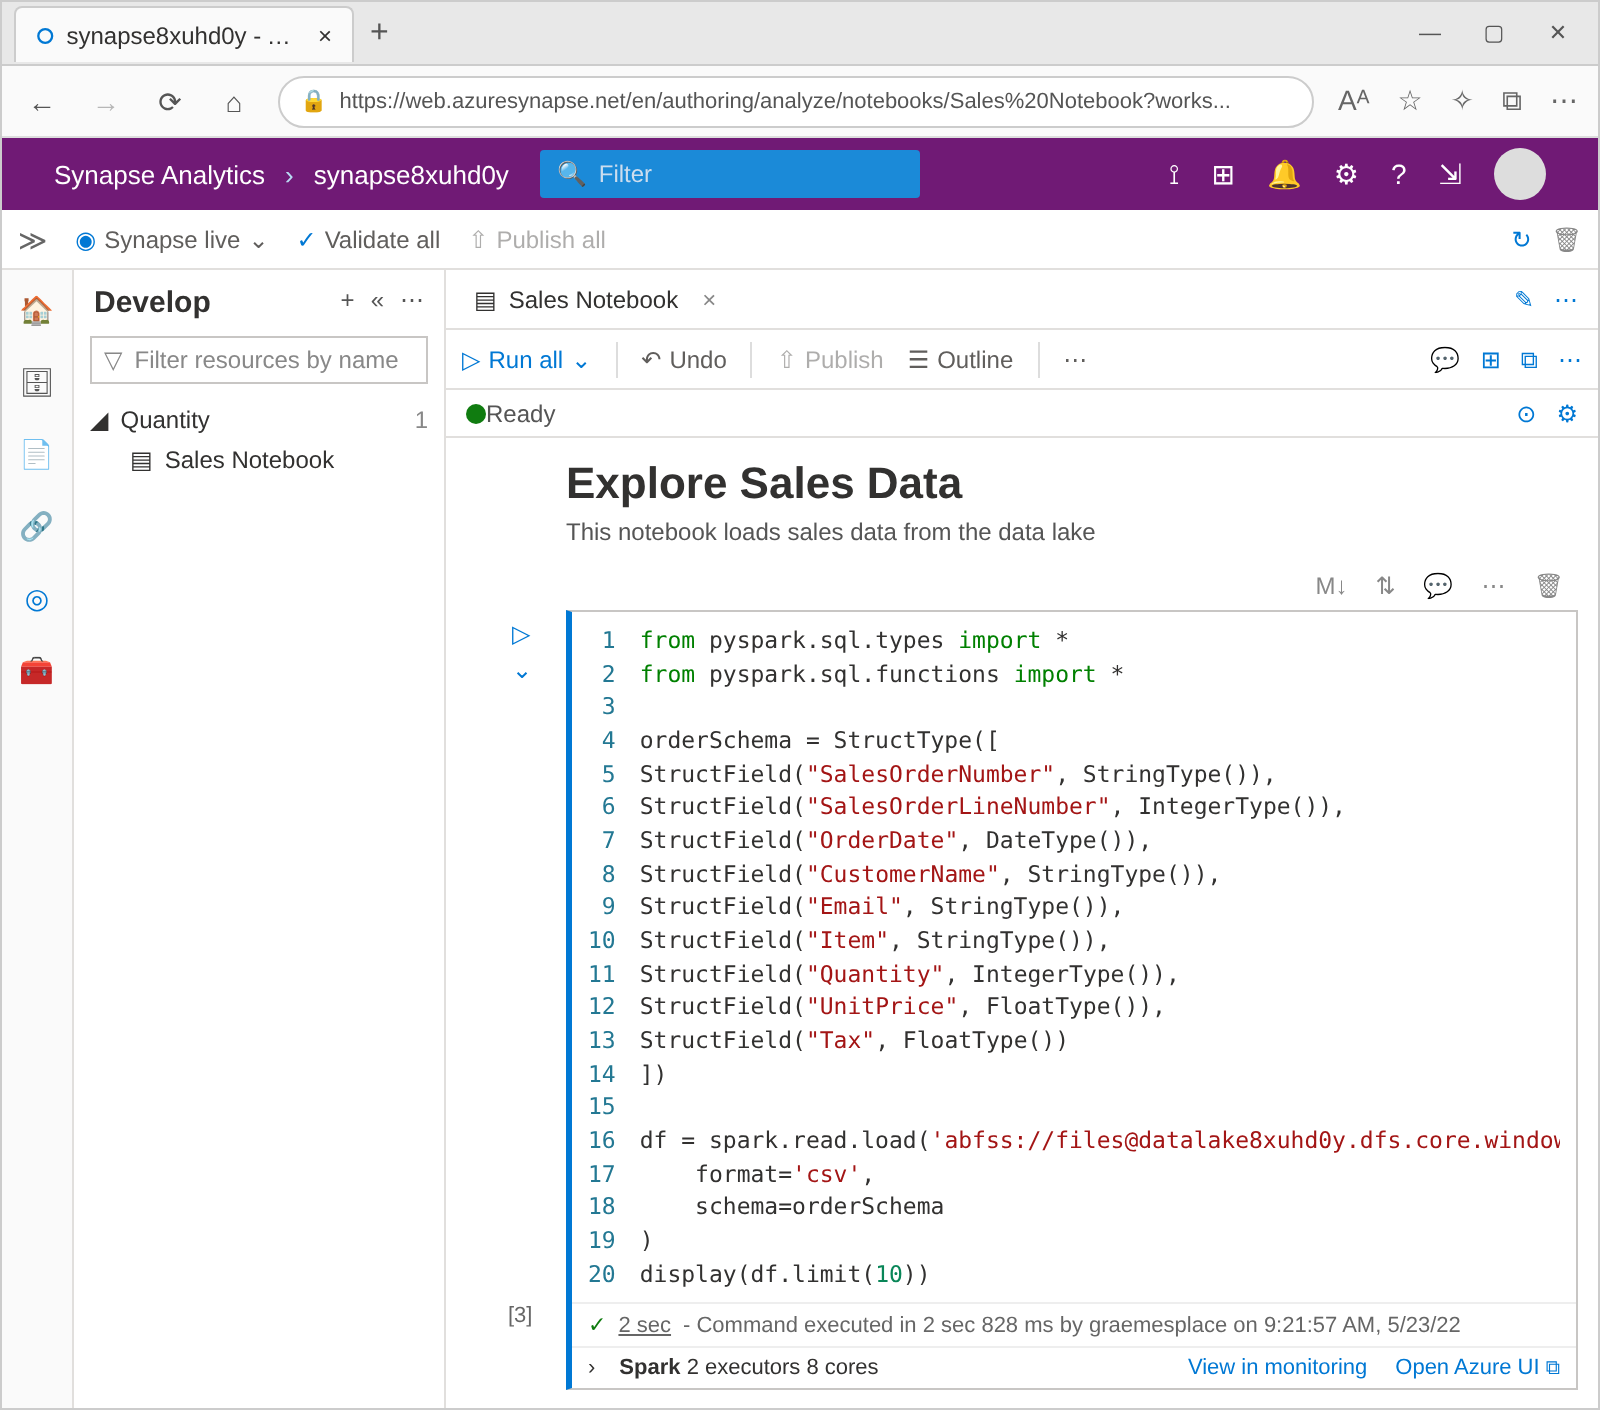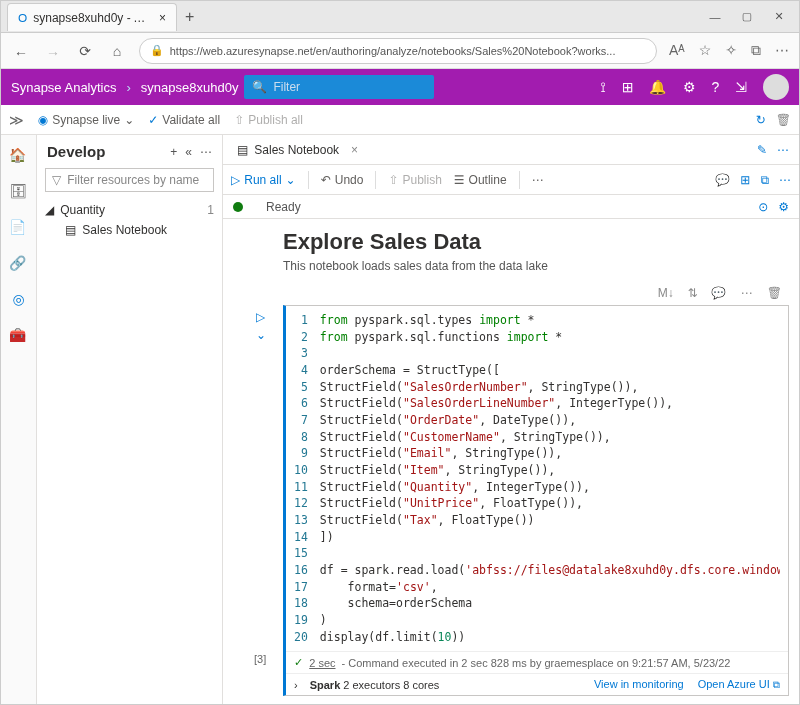--- a/index.html
+++ b/index.html
@@ -14,60 +14,60 @@
   .window-controls { margin-left:auto; display:flex; gap:4px; padding-right:6px; align-items:center; height:100%;}
   .winbtn { width:28px; height:22px; display:flex; align-items:center; justify-content:center; color:#555; font-size:11px;}
 
   .addr-bar { height:36px; display:flex; align-items:center; gap:12px; padding:0 10px; background:#fafafa; border-bottom:1px solid #ddd;}
   .nav-icon { color:#555; width:20px; text-align:center; font-size:14px;}
   .url-box { flex:1; display:flex; align-items:center; gap:6px; height:26px; border:1px solid #ccc; border-radius:13px; padding:0 10px; font-size:11px; color:#555; background:#fff;}
   .url-box .lock { color:#777;}
   .addr-icons { display:flex; gap:14px; color:#666; font-size:14px;}
 
   
-  .app-header { height:36px; background:#a21caf; display:flex; align-items:center; color:#fff; padding:0 10px; }
+  .app-header { height:36px; background:#701a75; display:flex; align-items:center; color:#fff; padding:0 26px; gap:10px;}
   .bc { display:flex; align-items:center; gap:10px; font-size:13px;}
   .bc span.sep { color:#b8dbf3;}
   .search-box { background:#1b8ad8; border-radius:2px; display:flex; align-items:center; gap:6px; padding:2px 8px; color:#cde; height:24px; width:190px; margin-left:6px;}
   .hdr-icons { margin-left:auto; display:flex; gap:16px; color:#fff; font-size:14px; align-items:center;}
   .avatar { width:26px; height:26px; border-radius:50%; background:#ddd;}
 
   
   .sub-hdr { height:30px; display:flex; align-items:center; padding:0 8px; gap:14px; border-bottom:1px solid #e1dfdd; font-size:12px; color:#605e5c;}
   .sub-hdr .chev { font-size:14px; color:#666;}
   .sub-hdr .item { display:flex; align-items:center; gap:4px;}
   .sub-hdr .right { margin-left:auto; display:flex; gap:10px; color:#0078d4;}
 
   
   .main { display:flex; height:calc(705px - 32px - 36px - 36px - 30px); }
   .rail { width:36px; background:#fafafa; border-right:1px solid #e1dfdd; display:flex; flex-direction:column; align-items:center; gap:16px; padding-top:10px;}
   .rail-icon { width:20px; height:20px; display:flex; align-items:center; justify-content:center; color:#0078d4; font-size:14px;}
 
   .side-panel { width:186px; border-right:1px solid #e1dfdd; display:flex; flex-direction:column;}
-  .side-hdr { display:flex; align-items:center; padding:8px 10px 4px;}
+  .side-hdr { display:flex; align-items:flex-start; padding:8px 10px 4px;}
   .side-hdr h3 { font-size:15px; font-weight:600;}
   .side-hdr .acts { margin-left:auto; display:flex; gap:8px; color:#555;}
   .filter { margin:4px 8px; border:1px solid #c8c6c4; height:24px; display:flex; align-items:center; gap:6px; padding:0 6px; color:#888; font-size:12px;}
   .tree { padding:4px 6px; font-size:12px;}
   .tree-row { display:flex; align-items:center; gap:6px; padding:3px 2px;}
   .tree-row.sub { padding-left:22px;}
   .count { margin-left:auto; color:#888;}
 
   .content { flex:1; display:flex; flex-direction:column; overflow:hidden;}
   .tabrow { display:flex; align-items:center; border-bottom:1px solid #e1dfdd; height:30px; padding-left:6px;}
   .nbtab { display:flex; align-items:center; gap:6px; padding:0 8px; height:100%; font-size:12px;}
   .nbtab .close { color:#888; margin-left:6px;}
   .tab-right { margin-left:auto; display:flex; gap:10px; padding-right:10px; color:#0078d4;}
   
   .toolbar { height:30px; display:flex; align-items:center; border-bottom:1px solid #e1dfdd; padding:0 8px; gap:12px; font-size:12px; color:#605e5c;}
   .toolbar .sep { width:1px; height:18px; background:#ddd;}
   .toolbar .tool { display:flex; align-items:center; gap:4px;}
   .toolbar .right { margin-left:auto; display:flex; gap:10px; color:#0078d4;}
 
-  .status { height:24px; display:flex; align-items:center; padding:0 10px; gap:23px; border-bottom:1px solid #e1dfdd; font-size:12px; color:#555;}
+  .status { height:24px; display:flex; align-items:center; padding:0 10px; gap:0; border-bottom:1px solid #e1dfdd; font-size:12px; color:#555;}
   .status .dot { width:10px; height:10px; border-radius:50%; background:#107c10;}
   .status .right { margin-left:auto; display:flex; gap:10px; color:#0078d4;}
 
   .nb-body { flex:1; overflow:auto; padding:10px 10px 10px 60px; position:relative;}
   .nb-title { font-size:22px; font-weight:600; margin-bottom:4px;}
   .nb-desc { font-size:12px; color:#555; margin-bottom:8px;}
   .cell-actions { display:flex; justify-content:flex-end; gap:12px; color:#888; font-size:12px; padding:4px 6px;}
   .cell-actions span { border:1px solid transparent;}
   
   .cell { border:1px solid #c8c6c4; border-left:3px solid #0078d4; position:relative; margin-bottom:4px;}

